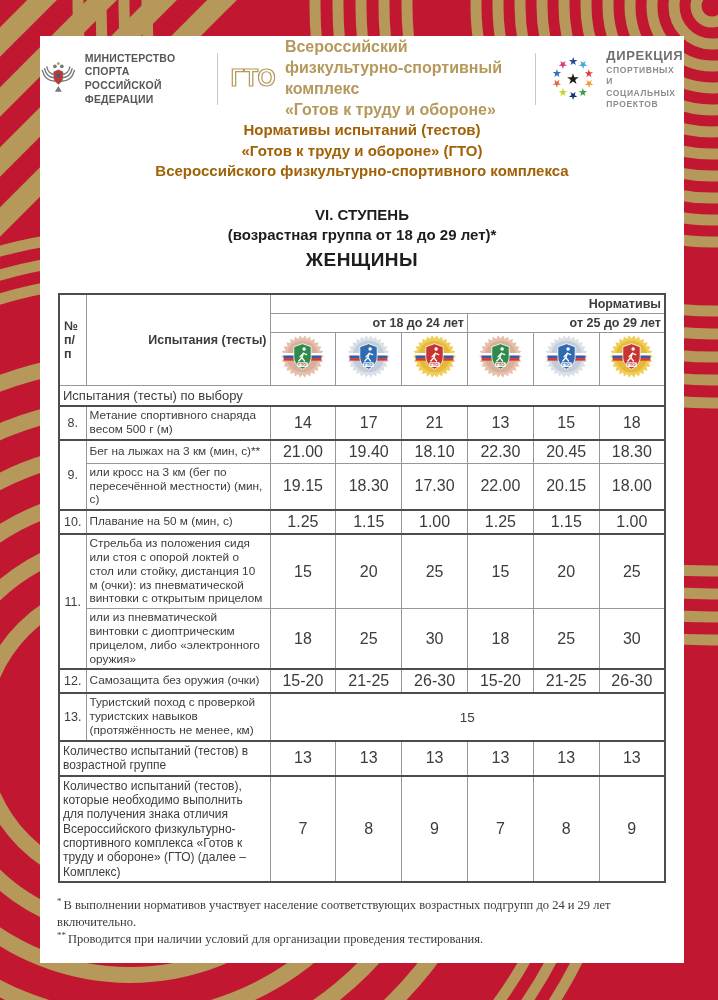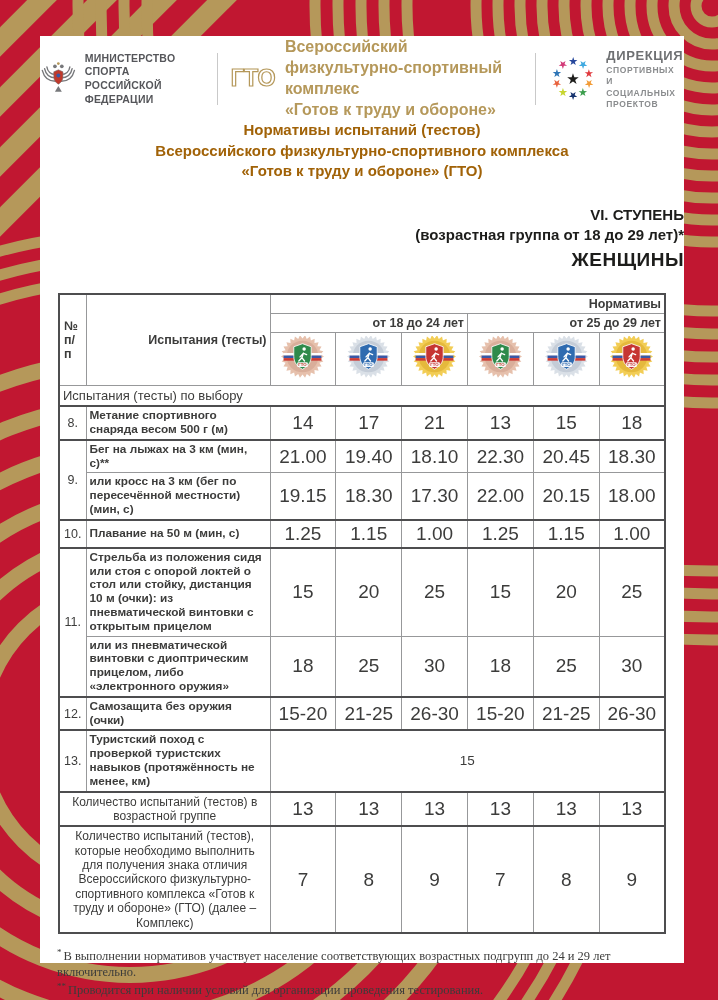--- a/index.html
+++ b/index.html
@@ -14,36 +14,36 @@
   .logo-divider{width:1px;height:52px;background:#c9c9c9;}
   .ministry-text{font-size:10.5px;font-weight:bold;color:#55565A;line-height:1.3;letter-spacing:.2px;}
   .gto-text{font-size:16px;font-weight:bold;color:#B5985A;line-height:1.3;}
   .dir-text{font-size:8.5px;font-weight:bold;color:#8A8C8E;line-height:1.35;letter-spacing:.6px;}
   .dir-text .dir-first{font-size:13px;color:#6E7072;}
   .star-wreath{position:relative;width:50px;height:50px;}
   .star-wreath span{position:absolute;font-size:11px;line-height:1;}
 
   
   .doc-title{margin-top:10px;text-align:center;font-size:15px;font-weight:bold;color:#a16207;line-height:1.38;}
-  .stage-block{margin-top:23px;text-align:right;font-weight:bold;color:#1D1D1B;font-size:15px;line-height:1.35;}
+  .stage-block{margin-top:23px;text-align:center;font-weight:bold;color:#1D1D1B;font-size:15px;line-height:1.35;}
   .gender-line{font-size:19px;margin-top:1px;letter-spacing:.5px;}
 
   
   table.std{border-collapse:collapse;table-layout:fixed;width:608px;margin:21px auto 0 auto;
     border:2px solid #4D4D4F;color:#3C3C3B;}
   table.std th, table.std td{border:1px solid #97989A;vertical-align:middle;padding:2px 3px;}
   table.std th{font-size:12.5px;font-weight:bold;text-align:right;}
   .num-hdr{font-size:12px;text-align:left !important;padding-left:4px !important;line-height:1.15;}
   .badge-cell{text-align:center;padding:3px 0 2px 0 !important;}
   .section-row td{border-top:2px solid #4D4D4F;border-bottom:2px solid #4D4D4F;
     font-weight:normal;font-size:13px;padding:3px;}
   .num-cell{font-size:12.5px;text-align:center;padding:2px 0;}
-  .name-cell{font-size:11.8px;line-height:1.17;text-align:left;padding:3px 2px 3px 4px;font-weight:bold;}
-  .val-cell{font-size:19px;text-align:center;}
-  .summary-name-cell{font-size:12px;line-height:1.2;text-align:center;padding:4px 2px 4px 4px;}
+  .name-cell{font-size:11.8px;line-height:1.17;text-align:left;padding:3px 2px 3px 4px;}
+  .val-cell{font-size:16px;text-align:center;}
+  .summary-name-cell{font-size:12px;line-height:1.2;text-align:left;padding:4px 2px 4px 4px;}
   tr.group-top td{border-top:2px solid #4D4D4F;}
   .hdr-norm{font-size:13px;padding:6px 2px;}
   .hdr-age{padding:4px 2px;}
   .row13-val{font-size:13.5px;}
 
   
   .footnotes{margin:13px 20px 0 17px;font-size:12.5px;color:#3C3C3B;line-height:1.3;width:600px;}
   .footnotes .fn{margin:0;font-family:Liberation Serif, serif;}
   .fn-marker{vertical-align:super;font-size:9px;margin-right:2px;}
 </style>
@@ -157,22 +157,22 @@
           <div class="dir-first">ДИРЕКЦИЯ</div>
           <div>СПОРТИВНЫХ</div>
           <div>И СОЦИАЛЬНЫХ</div>
           <div>ПРОЕКТОВ</div>
         </div>
       </div>
     </div>
 
     <div class="doc-title">
       <div>Нормативы испытаний (тестов)</div>
+      <div>«Готов к труду и обороне» (ГТО)</div>
       <div>Всероссийского физкультурно-спортивного комплекса</div>
-      <div>«Готов к труду и обороне» (ГТО)</div>
     </div>
 
     <div class="stage-block">
       <div>VI. СТУПЕНЬ</div>
       <div>(возрастная группа от 18 до 29 лет)*</div>
       <div class="gender-line">ЖЕНЩИНЫ</div>
     </div>
 
     <table class="std">
       <colgroup>

